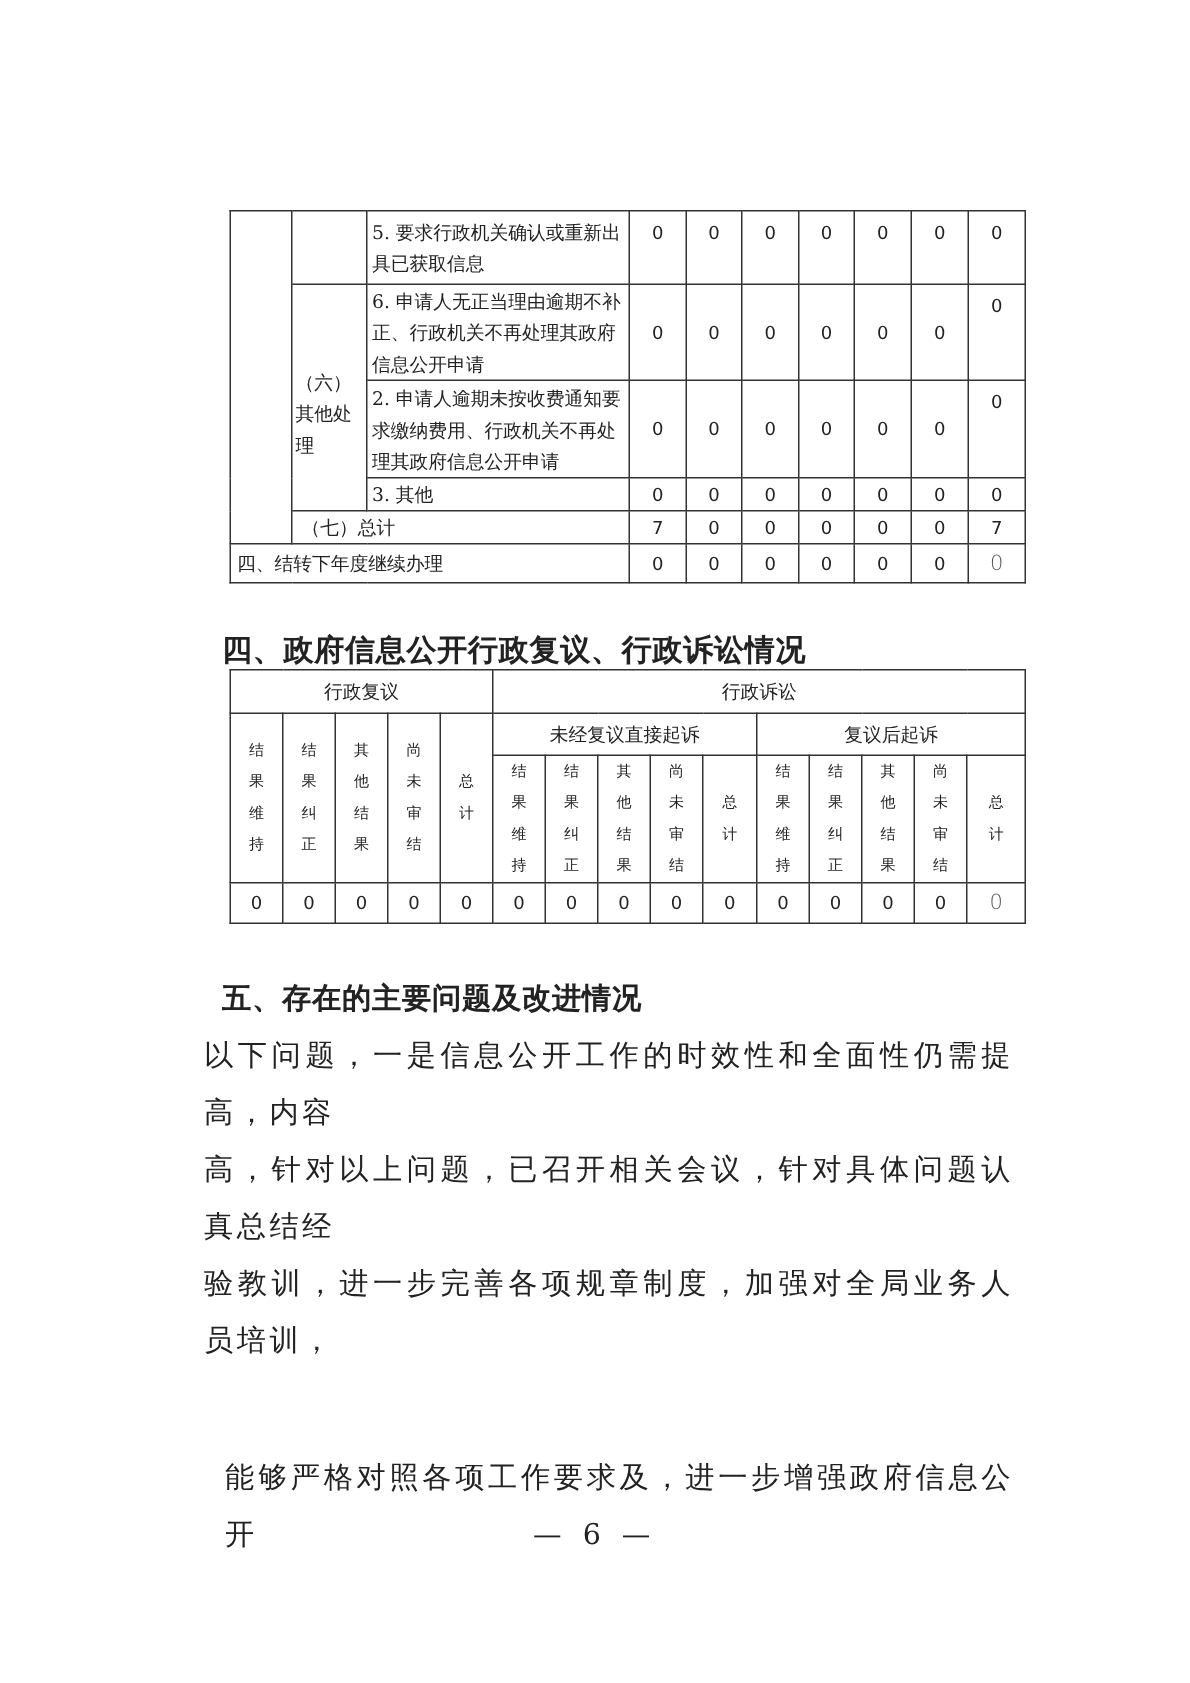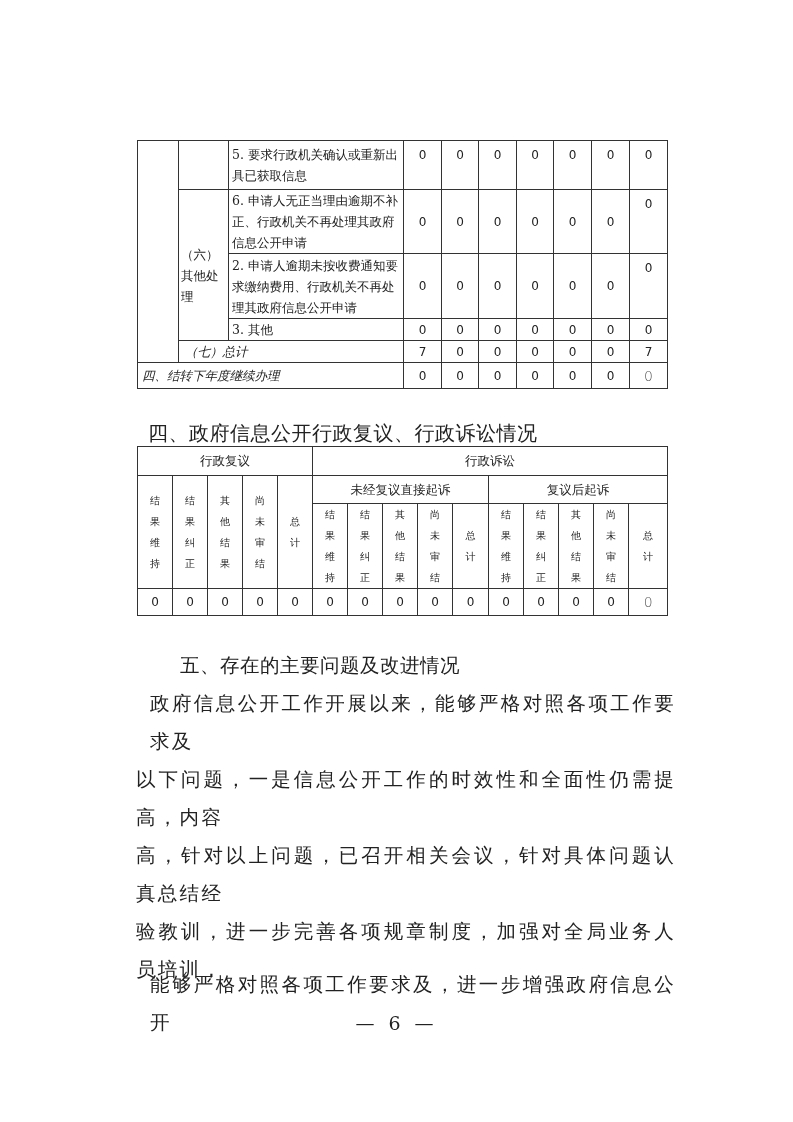--- a/index.html
+++ b/index.html
@@ -1,32 +1,32 @@
 <!DOCTYPE html>
 <html><head>
 <meta charset="utf-8">
 <style>
   html, body { margin: 0; padding: 0; background: #ffffff; }
   body { width: 793px; height: 1122px; position: relative; overflow: hidden;
          font-family: "DejaVu Serif", "Liberation Serif", serif; color: #222; }
   .abs { position: absolute; }
-  table { border-collapse: collapse; position: absolute; table-layout: fixed; }
+  table { border-collapse: collapse; position: absolute; table-layout: fixed; margin-left: 16px; }
   td { border: 1px solid #333; padding: 0; text-align: center; vertical-align: middle;
        font-size: 12.5px; line-height: 20px; }
   td.num { font-family: "DejaVu Sans", "Liberation Sans", sans-serif; font-size: 12px; }
   td.num-top { vertical-align: top; padding-top: 4px; }
-  td.left { text-align: left; padding-left: 4px; font-style: italic; }
+  td.left { text-align: left; padding-left: 4px; }
   td.txt { text-align: left; padding-left: 3px; line-height: 21px; font-size: 12.5px; }
   .vert { display: inline-block; width: 14px; line-height: 21px; word-break: break-all; font-size: 10px; }
   .light { font-family: "DejaVu Sans", "Liberation Sans", sans-serif; font-weight: 200; color: #555; font-size: 14px; }
 
   #t1 { left: 137px; top: 140px; width: 530px; }
   #t2 { left: 137px; top: 446px; width: 530px; }
 
-  .section-title { font-family: "DejaVu Sans", "Liberation Sans", sans-serif; font-size: 20px; color: #222; letter-spacing: 0.5px; }
+  .section-title { font-family: "DejaVu Sans", "Liberation Sans", sans-serif; font-size: 20px; color: #222; letter-spacing: 0.5px; font-weight: bold; }
   .para { font-size: 19.5px; line-height: 38px; letter-spacing: 2.3px; text-align: justify; }
   .page-no { font-size: 19px; letter-spacing: 4px; }
 </style>
 </head>
 <body>
 
 <table id="t1">
   <colgroup>
     <col style="width:41px">
       <col style="width:50px">
@@ -170,24 +170,23 @@
     <td class="num">0</td>
     <td class="num">0</td>
     <td class="num">0</td>
     <td class="num">0</td>
     <td class="num">0</td>
     <td class="light">0</td>
   </tr>
 </tbody>
   </table>
 
-<div class="abs section-title" style="left:148px; top:652px; font-size:19.5px;margin-left:32px;">五、存在的主要问题及改进情况</div>
+<div class="abs section-title" style="left:148px; top:652px; font-size:19.5px;">五、存在的主要问题及改进情况</div>
 
 <div class="abs para" style="left:136px; top:685px; width:540px;">
-  <div style="padding-left:14px">政府信息公开工作开展以来，能够严格对照各项工作要求及</div>
   <div>以下问题，一是信息公开工作的时效性和全面性仍需提高，内容</div>
   <div>高，针对以上问题，已召开相关会议，针对具体问题认真总结经</div>
   <div>验教训，进一步完善各项规章制度，加强对全局业务人员培训，</div>
 
 </div>
 
 <div class="abs para" style="left:136px; top:966px; width:540px;">
   <div style="padding-left:14px">能够严格对照各项工作要求及，进一步增强政府信息公开</div>
 </div>
 

